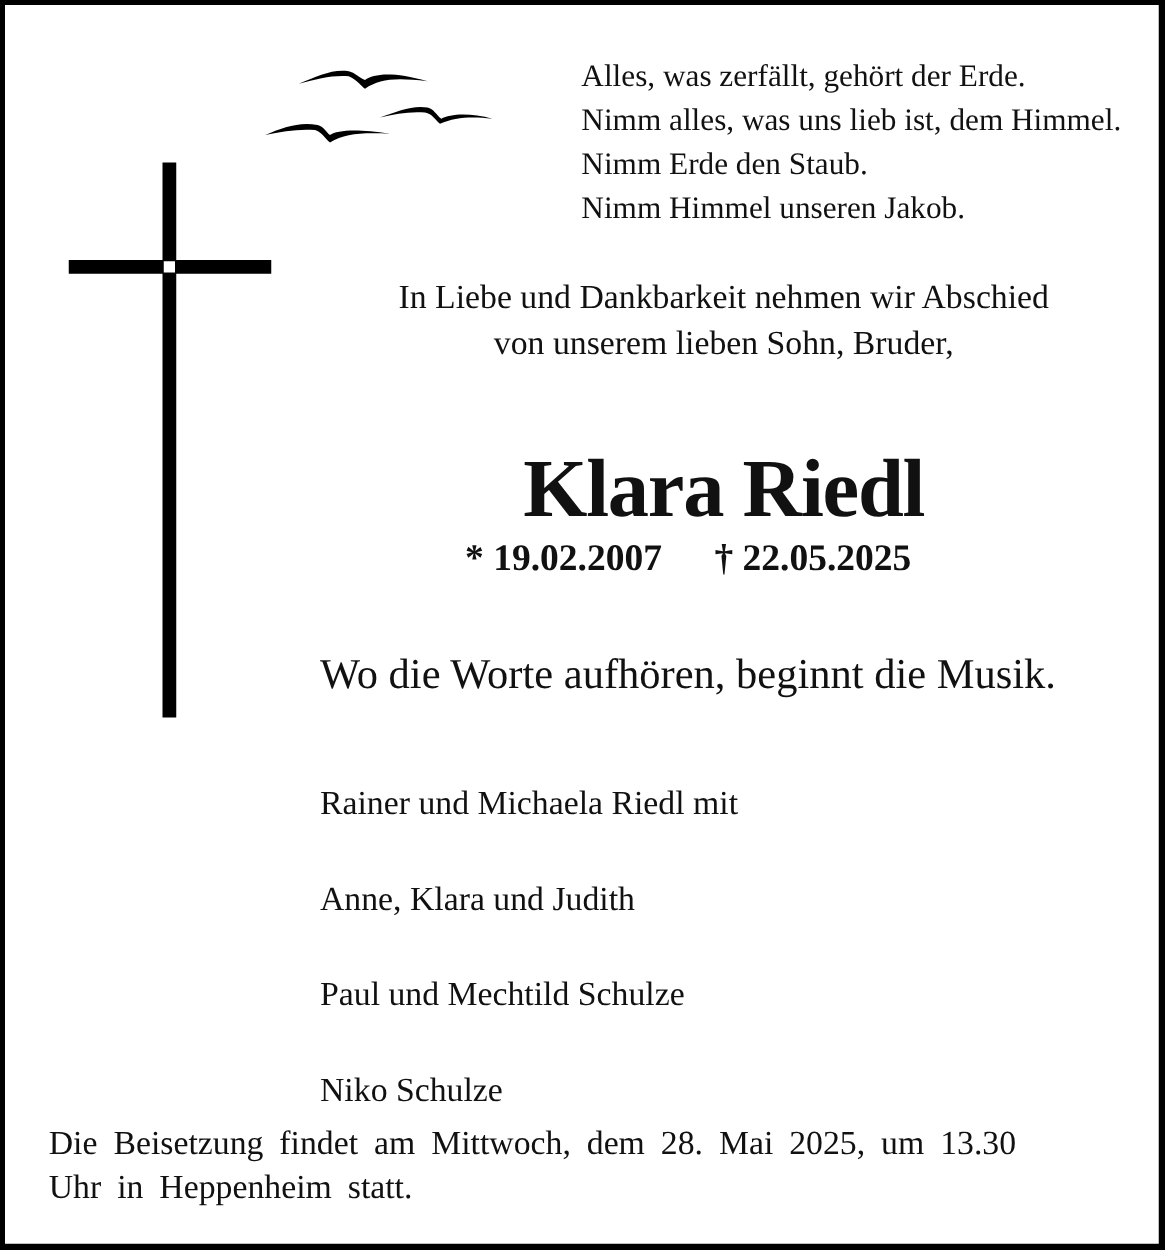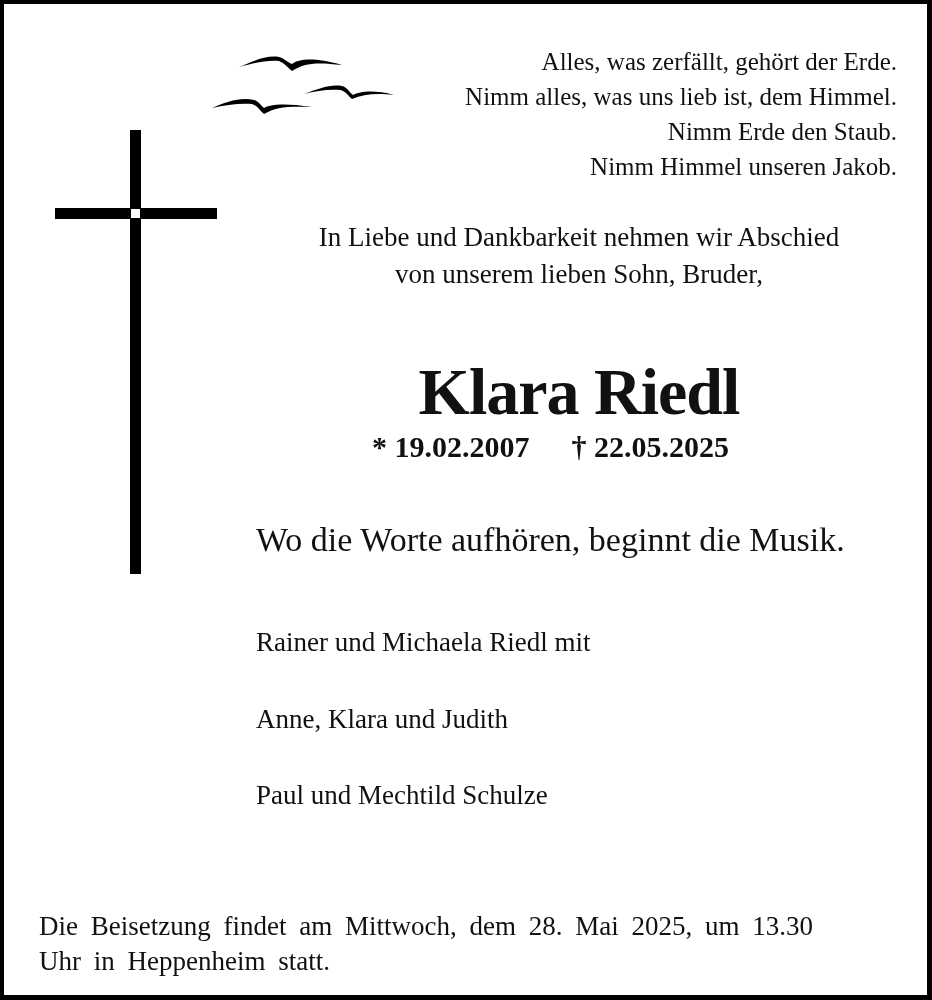--- a/index.html
+++ b/index.html
@@ -1,32 +1,32 @@
 <!DOCTYPE html>
 <html><head>
 <meta charset="utf-8">
 <style>
   html, body { margin:0; padding:0; background:#ffffff; }
   body { width:932px; height:1000px; position:relative; overflow:hidden;
          font-family:"Liberation Serif","DejaVu Serif",serif; color:#111; }
   .frame { position:absolute; left:0; top:0; width:932px; height:1000px;
            box-sizing:border-box; border:4px solid #000; border-right-width:5px; border-bottom-width:5px; background:#fff; }
   .abs { position:absolute; }
-  .poem { right:30px; top:40px; text-align:right; font-size:25px; line-height:35px; }
+  .poem { right:30px; top:40px; font-size:25px; line-height:35px; }
   .poem div { white-space:nowrap; }
   .intro { left:250px; width:650px; top:215px; text-align:center; font-size:27px; line-height:37px; }
   .name { left:350px; width:450px; top:350px; text-align:center; font-size:66px; font-weight:bold;
           letter-spacing:-1px; line-height:76px; }
   .dates { left:368px; top:425px; font-size:30px; font-weight:bold; white-space:nowrap; line-height:36px; }
   .dates .gap { display:inline-block; width:42px; }
   .motto { left:252px; top:518px; font-size:34px; line-height:36px; white-space:nowrap; }
   .family { left:252px; top:584px; font-size:27px; line-height:44.5px; }
   .family div { white-space:nowrap;margin-top:32px; }
   .place { left:35px; top:838px; font-size:27px; line-height:36px; white-space:nowrap; }
-  .funeral { left:35px; top:893px; width:800px; font-size:27px; line-height:35px; word-spacing:6px;margin-top:12px; }
+  .funeral { left:35px; top:893px; width:800px; font-size:27px; line-height:35px; word-spacing:6px; }
   .cross-v { left:126px; top:126px; width:11px; height:444px; background:#000; }
   .cross-h { left:51px; top:204px; width:162px; height:11px; background:#000; }
   .cross-c { left:127px; top:205px; width:9px; height:9px; background:#fff; }
   svg.birds { left:200px; top:40px; }
 </style>
 </head>
 <body>
 
 <div class="frame">
 
@@ -57,17 +57,18 @@
   <div class="abs dates">
     <span>* 19.02.2007</span><span class="gap"></span><span>† 22.05.2025</span>
   </div>
 
   <div class="abs motto">Wo die Worte aufhören, beginnt die Musik.</div>
 
   <div class="abs family">
     <div>Rainer und Michaela Riedl mit</div>
     <div>Anne, Klara und Judith</div>
     <div>Paul und Mechtild Schulze</div>
+    <div>Niko Schulze</div>
   </div>
 
 
   <div class="abs funeral">Die Beisetzung findet am Mittwoch, dem 28. Mai 2025, um 13.30 Uhr in Heppenheim statt.</div>
 </div>
 
 </body></html>

